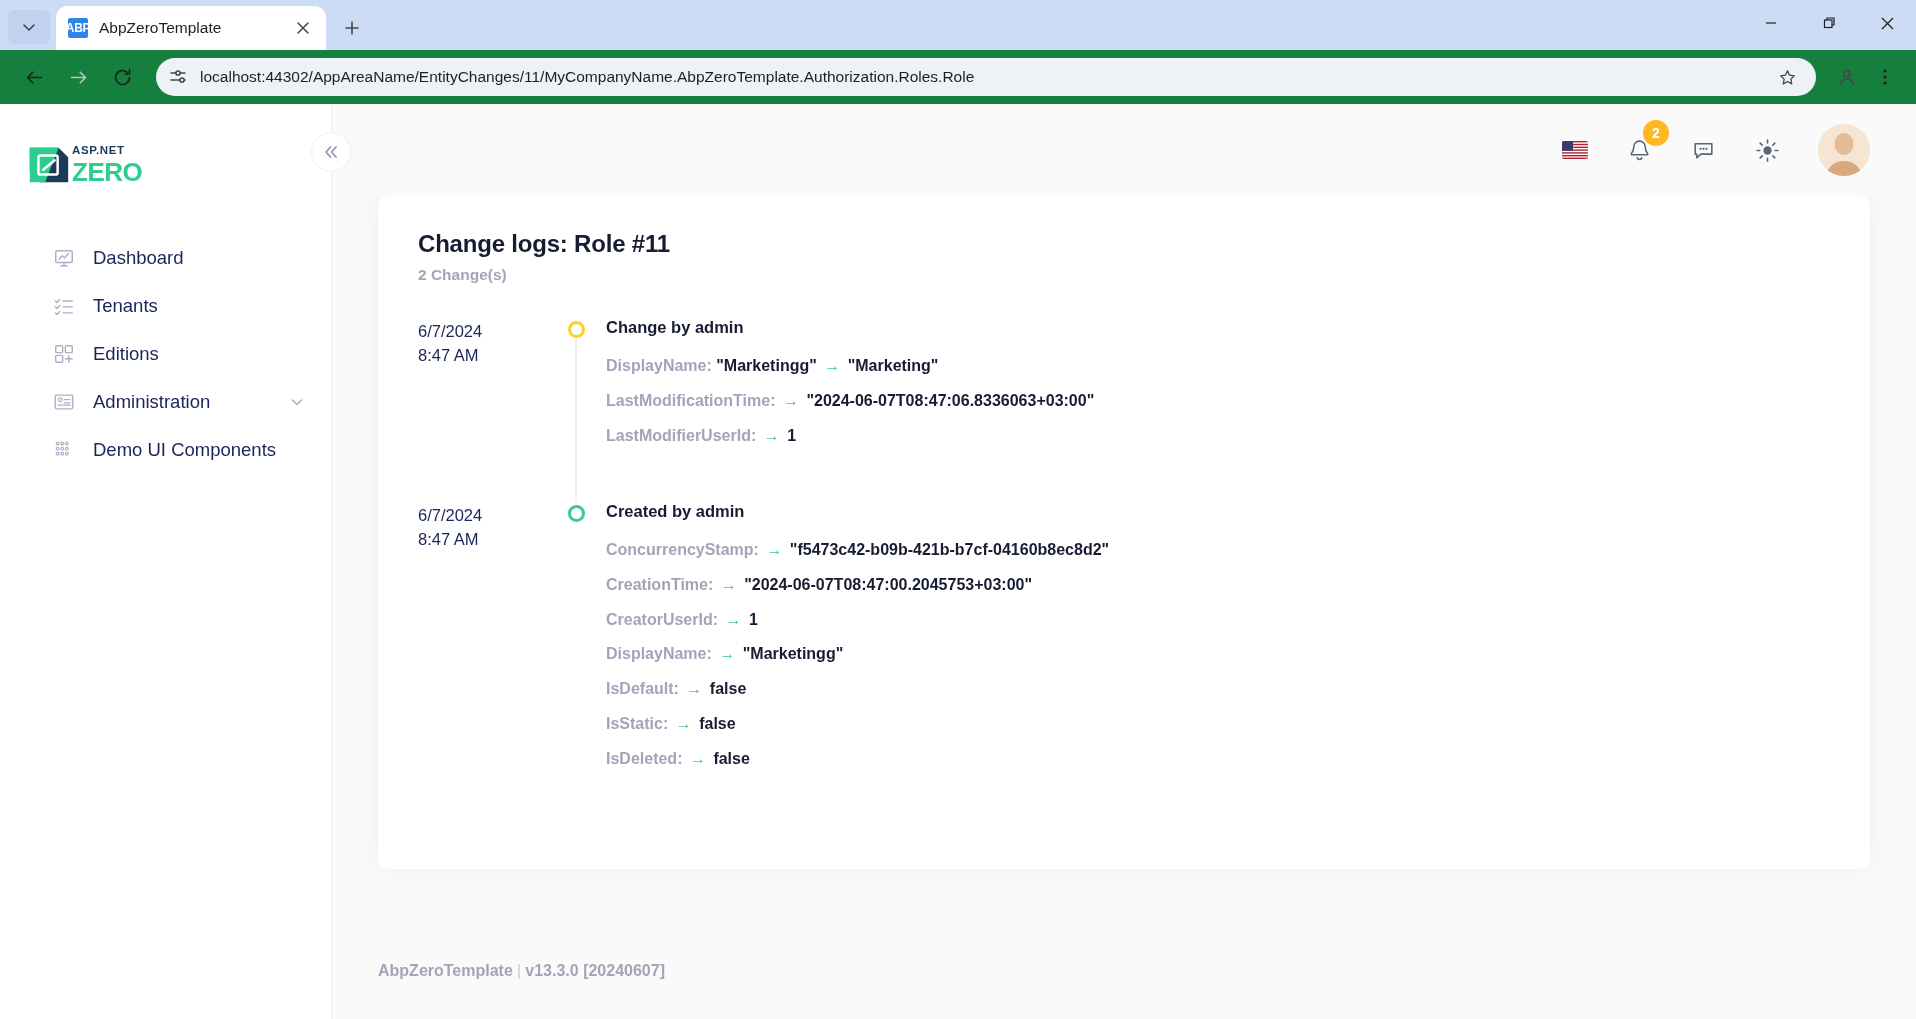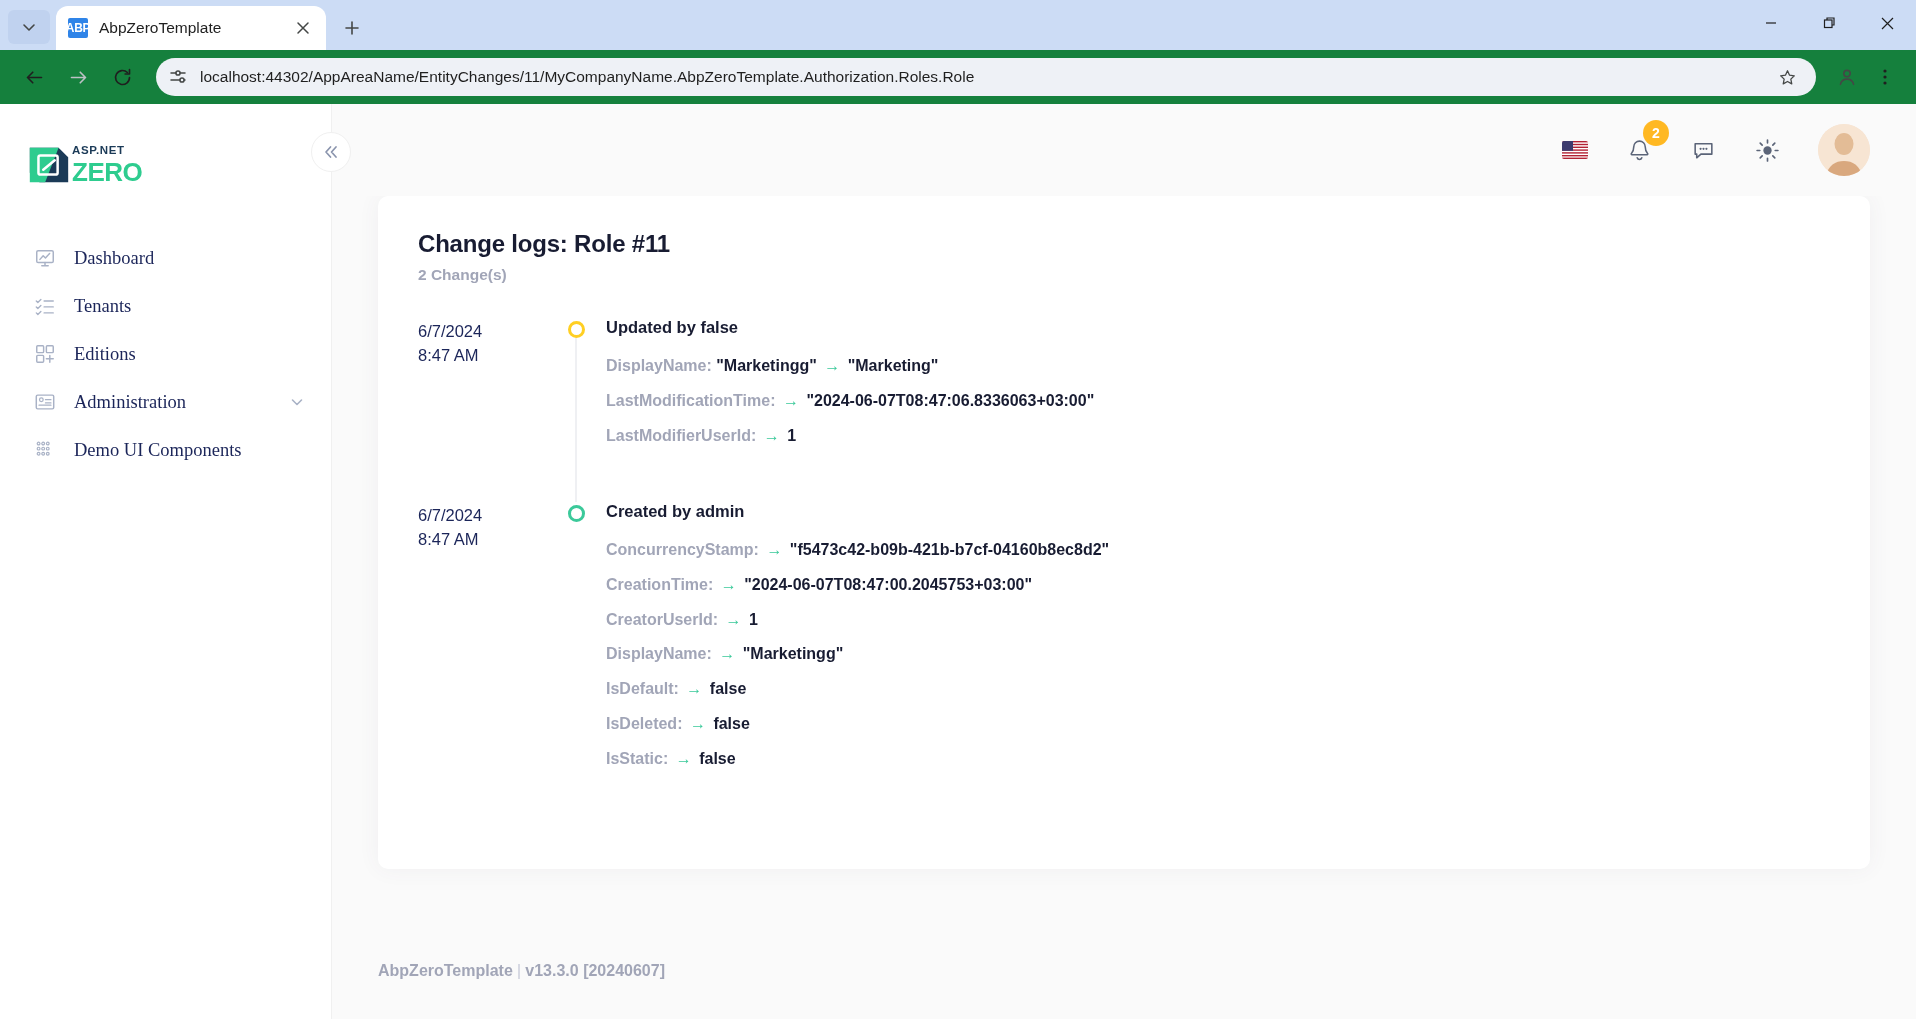--- a/index.html
+++ b/index.html
@@ -61,21 +61,21 @@
   .logo-wrap { padding: 30px 0 0 26px; height: 92px; display: flex; align-items: center; }
   .logo { display: flex; align-items: center; }
   .logo-mark { width: 46px; height: 46px; }
   .logo-text { display: flex; flex-direction: column; line-height: 1; }
   .logo-top { font-size: 11.5px; font-weight: bold; color: #1b3a57; letter-spacing: 0.6px; }
   .logo-bottom { font-size: 26px; font-weight: bold; color: #2ecc8f; letter-spacing: -0.5px; margin-top: 2px; }
 
   .nav { padding-top: 38px; }
   .nav-item {
     display: flex; align-items: center; gap: 18px;
-    padding: 13px 26px 13px 34px; cursor: pointer; position: relative; font-family: Liberation Serif, serif;
+    padding: 13px 26px 13px 53px; cursor: pointer; position: relative;
   }
   .nav-icon { width: 22px; height: 22px; flex-shrink: 0; color: #a9b2c6; display: flex; align-items: center; justify-content: center; }
   .nav-label { font-size: 18.5px; color: #1b2559; font-weight: 500; flex: 1; }
   .nav-caret { color: #a9b2c6; display: flex; align-items: center; }
 
   .collapse-btn {
     position: absolute; right: -20px; top: 28px;
     width: 40px; height: 40px; border-radius: 50%;
     background: #ffffff; border: 1px solid #f0f0f0;
     display: flex; align-items: center; justify-content: center;
@@ -390,21 +390,21 @@
           <div class="tl-row">
             <div class="tl-date">
               <div>6/7/2024</div>
               <div>8:47 AM</div>
             </div>
             <div class="tl-marker-col">
               <span class="tl-dot"></span>
               <span class="tl-line"></span>
             </div>
             <div class="tl-body">
-              <div class="tl-heading">Updated by false</div>
+              <div class="tl-heading">Change by admin</div>
 
               <div class="tl-prop">
                 <span class="prop-key">DisplayName:</span>
                 <span class="prop-old">"Marketingg"</span>
                 <span class="prop-arrow">→</span>
                 <span class="prop-new">"Marketing"</span>
               </div>
 
               <div class="tl-prop">
                 <span class="prop-key">LastModificationTime:</span>
@@ -450,26 +450,26 @@
                 <span class="prop-key">DisplayName:</span>
                 <span class="prop-arrow">→</span>
                 <span class="prop-new">"Marketingg"</span>
               </div>
               <div class="tl-prop">
                 <span class="prop-key">IsDefault:</span>
                 <span class="prop-arrow">→</span>
                 <span class="prop-new">false</span>
               </div>
               <div class="tl-prop">
+                <span class="prop-key">IsStatic:</span>
+                <span class="prop-arrow">→</span>
+                <span class="prop-new">false</span>
+              </div>
+              <div class="tl-prop">
                 <span class="prop-key">IsDeleted:</span>
-                <span class="prop-arrow">→</span>
-                <span class="prop-new">false</span>
-              </div>
-              <div class="tl-prop">
-                <span class="prop-key">IsStatic:</span>
                 <span class="prop-arrow">→</span>
                 <span class="prop-new">false</span>
               </div>
             </div>
           </div>
 
         </div>
       </section>
     </div>
 

